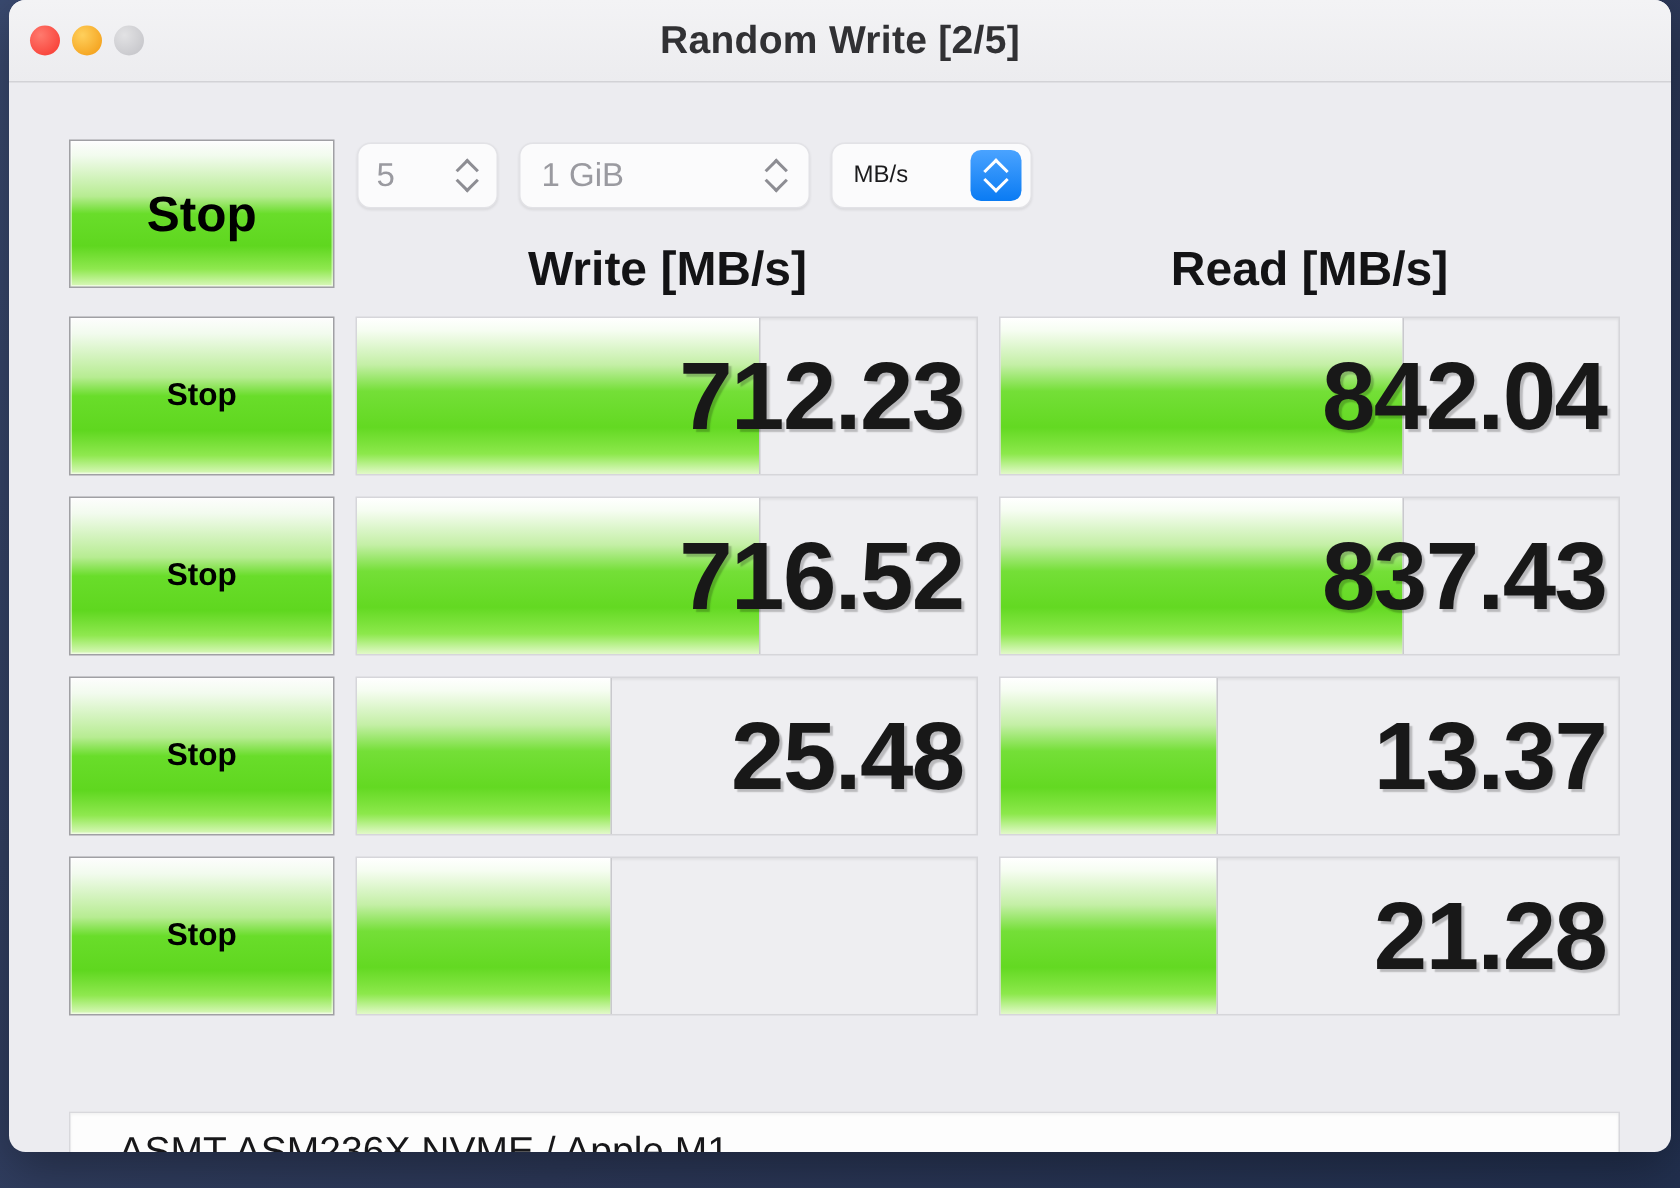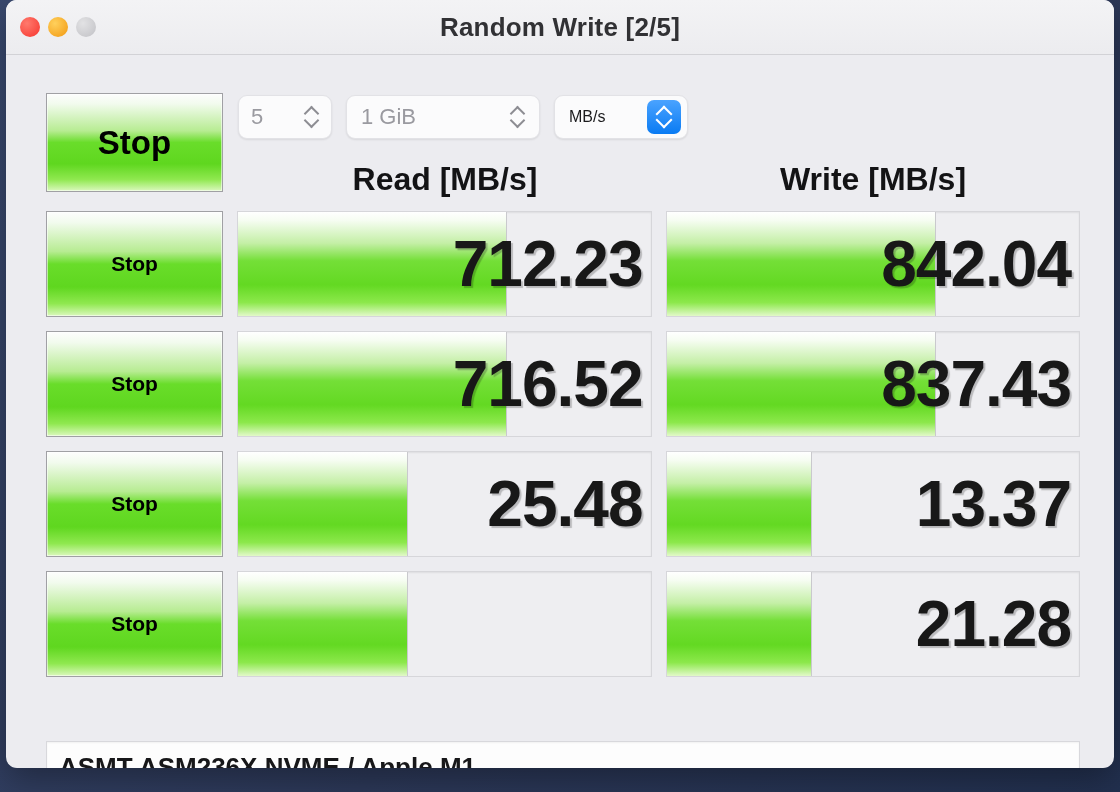--- a/index.html
+++ b/index.html
@@ -273,24 +273,25 @@
     background: #fdfdfd;
     border: 1px solid #d8d8dc;
     box-shadow: inset 0 1px 2px rgba(0,0,0,0.05);
     display: flex;
     align-items: center;
     padding: 0 12px;
     box-sizing: border-box;
   }
   #footer-text {
     font-size: 26px;
-    font-weight: bold;
+    font-weight: normal;
     color: #171719;
     font-stretch: condensed;
     white-space: nowrap;
+    margin-left: 20px;
   }
 </style>
 </head>
 <body>
 
 <div id="desktop"></div>
 
 <div id="window">
 
   <div id="titlebar">
@@ -320,22 +321,22 @@
 
 
       <div class="ctl" id="unit-select">
         <span class="ctl-value">MB/s</span>
         <span class="chev-blue"></span>
       </div>
 
     </div>
 
     <div id="headers">
+      <div class="colhead">Write [MB/s]</div>
       <div class="colhead">Read [MB/s]</div>
-      <div class="colhead">Write [MB/s]</div>
     </div>
 
     <div id="rows">
         <div class="row">
           <div class="greenbtn row-stop">Stop</div>
           <div class="meter">
             <div class="meter-fill" style="width: 65%;"></div>
             <div class="meter-value">712.23</div>
           </div>
           <div class="meter">

